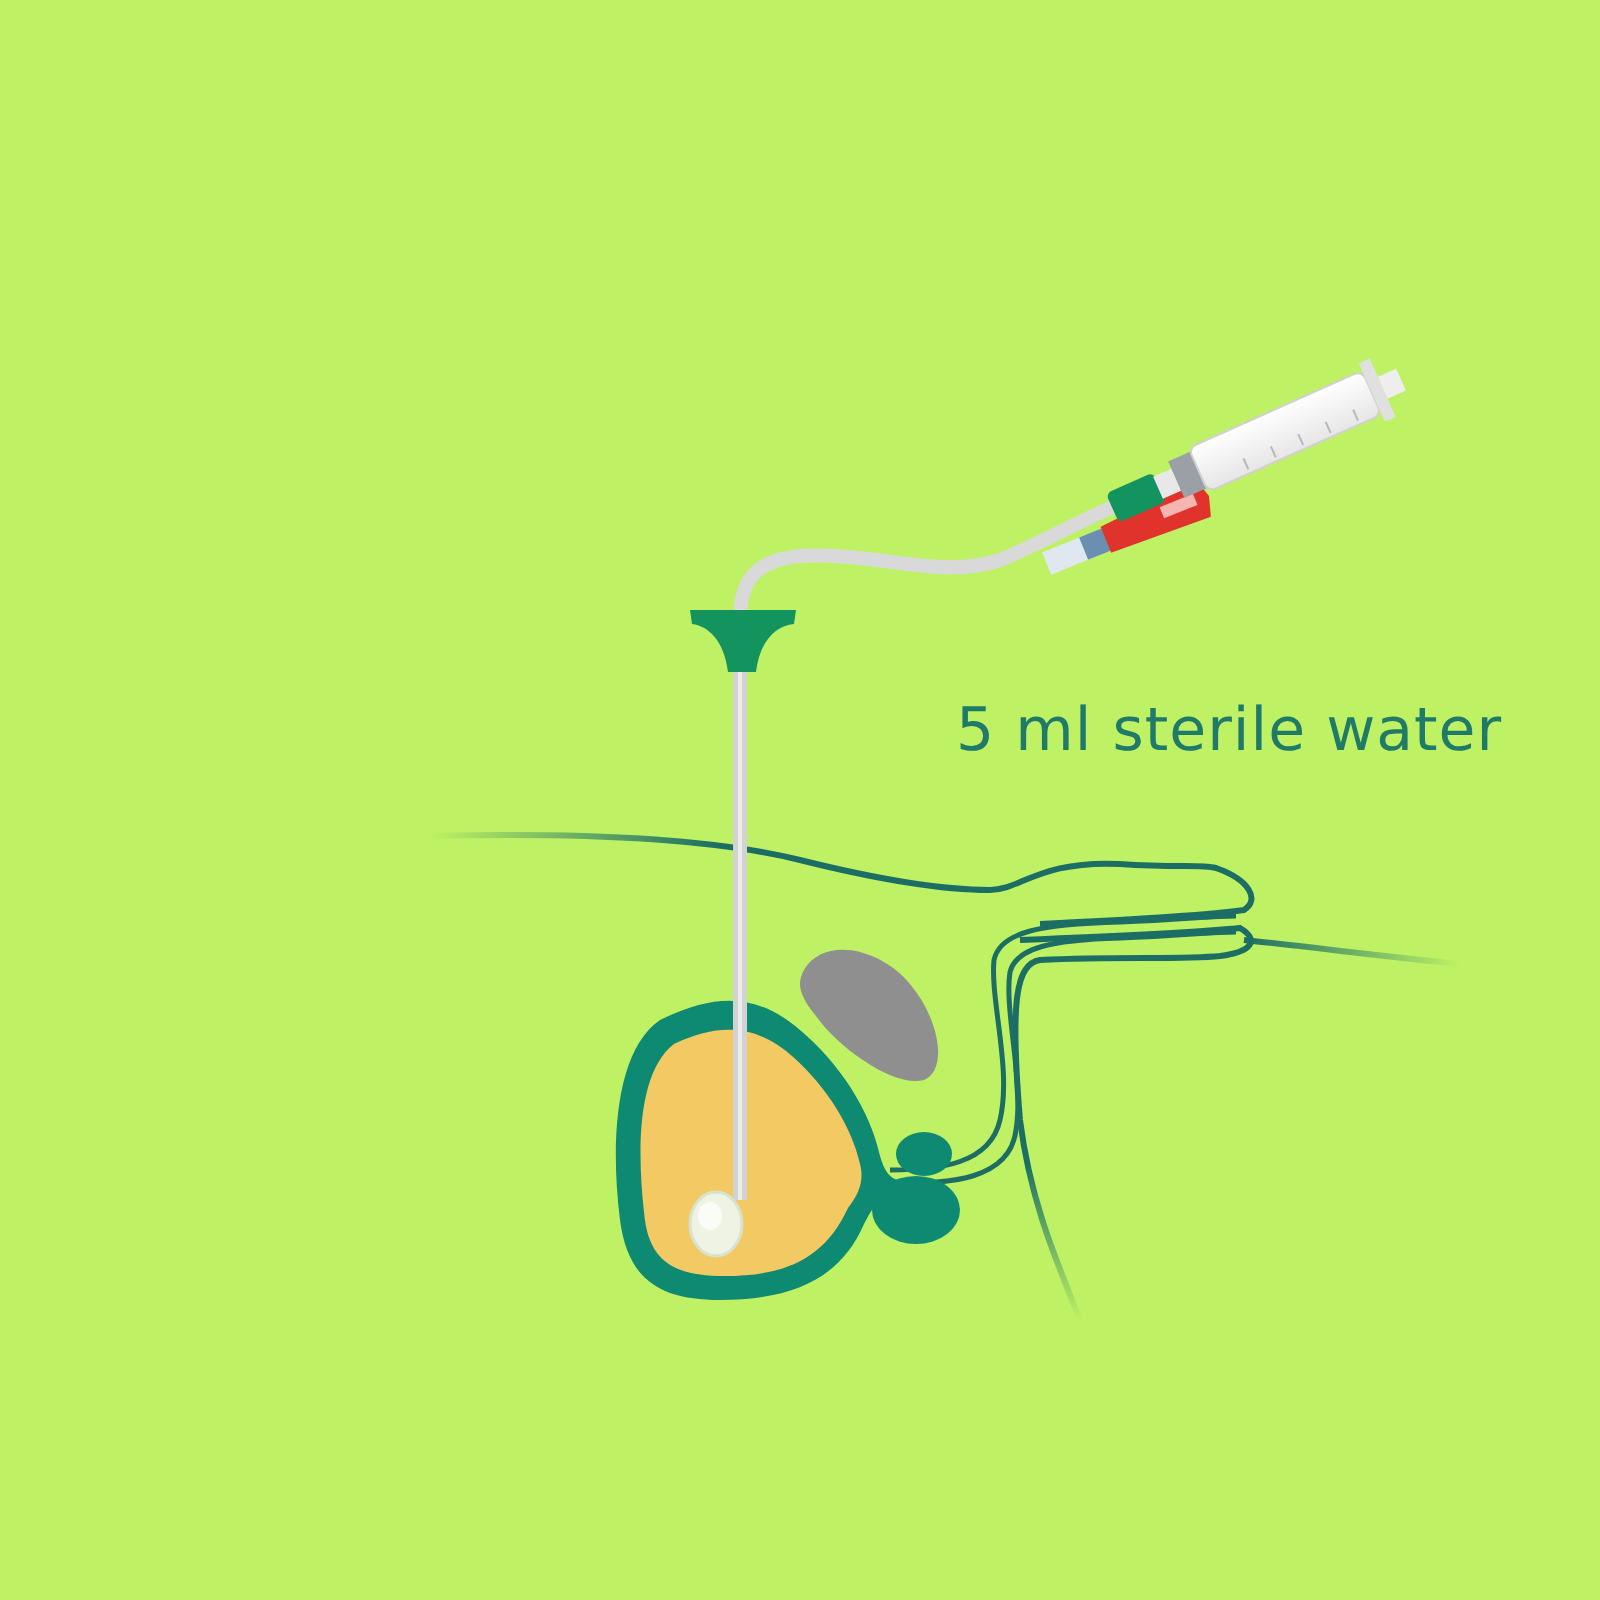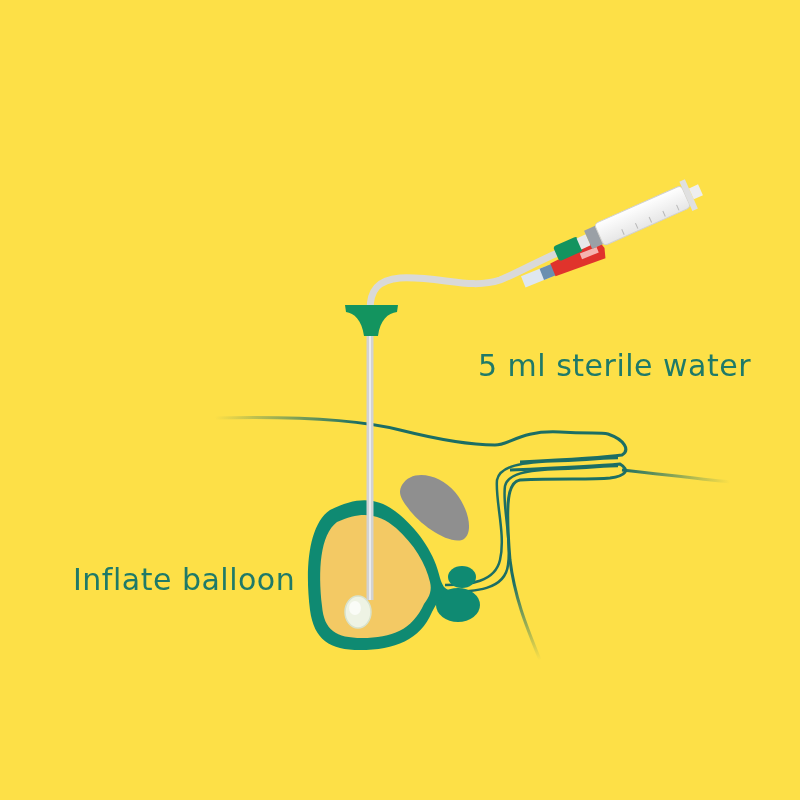--- a/index.html
+++ b/index.html
@@ -1,16 +1,16 @@
 <!DOCTYPE html>
 <html><head>
 <meta charset="utf-8">
 <style>
   html, body { margin:0; padding:0; background:#ffffff; }
-  .canvas { position:relative; width:800px; height:800px; background:#fde047; overflow:hidden; }
+  .canvas { position:relative; width:800px; height:800px; background:#bef264; overflow:hidden; }
   svg.scene { position:absolute; left:0; top:0; }
   .label { position:absolute; font-family:"DejaVu Sans", sans-serif; color:#1f7a68; letter-spacing:0.5px; white-space:nowrap; }
   .label-water { left:478px; top:348px; font-size:30px; }
   .label-balloon { left:73px; top:562px; font-size:30px; }
 </style>
 </head>
 <body>
 
 <div class="canvas">
   <svg class="scene" width="800" height="800" viewBox="0 0 800 800">
@@ -89,14 +89,13 @@
         <line x1="610" y1="236" x2="610" y2="242"></line>
         <line x1="625" y1="236" x2="625" y2="242"></line>
         <line x1="640" y1="236" x2="640" y2="242"></line>
         <line x1="655" y1="236" x2="655" y2="242"></line>
         <line x1="670" y1="236" x2="670" y2="242"></line>
       </g>
     </g>
   </svg>
 
   <div class="label label-water">5 ml sterile water</div>
-  <div class="label label-balloon">Inflate balloon</div>
 </div>
 
 </body></html>

